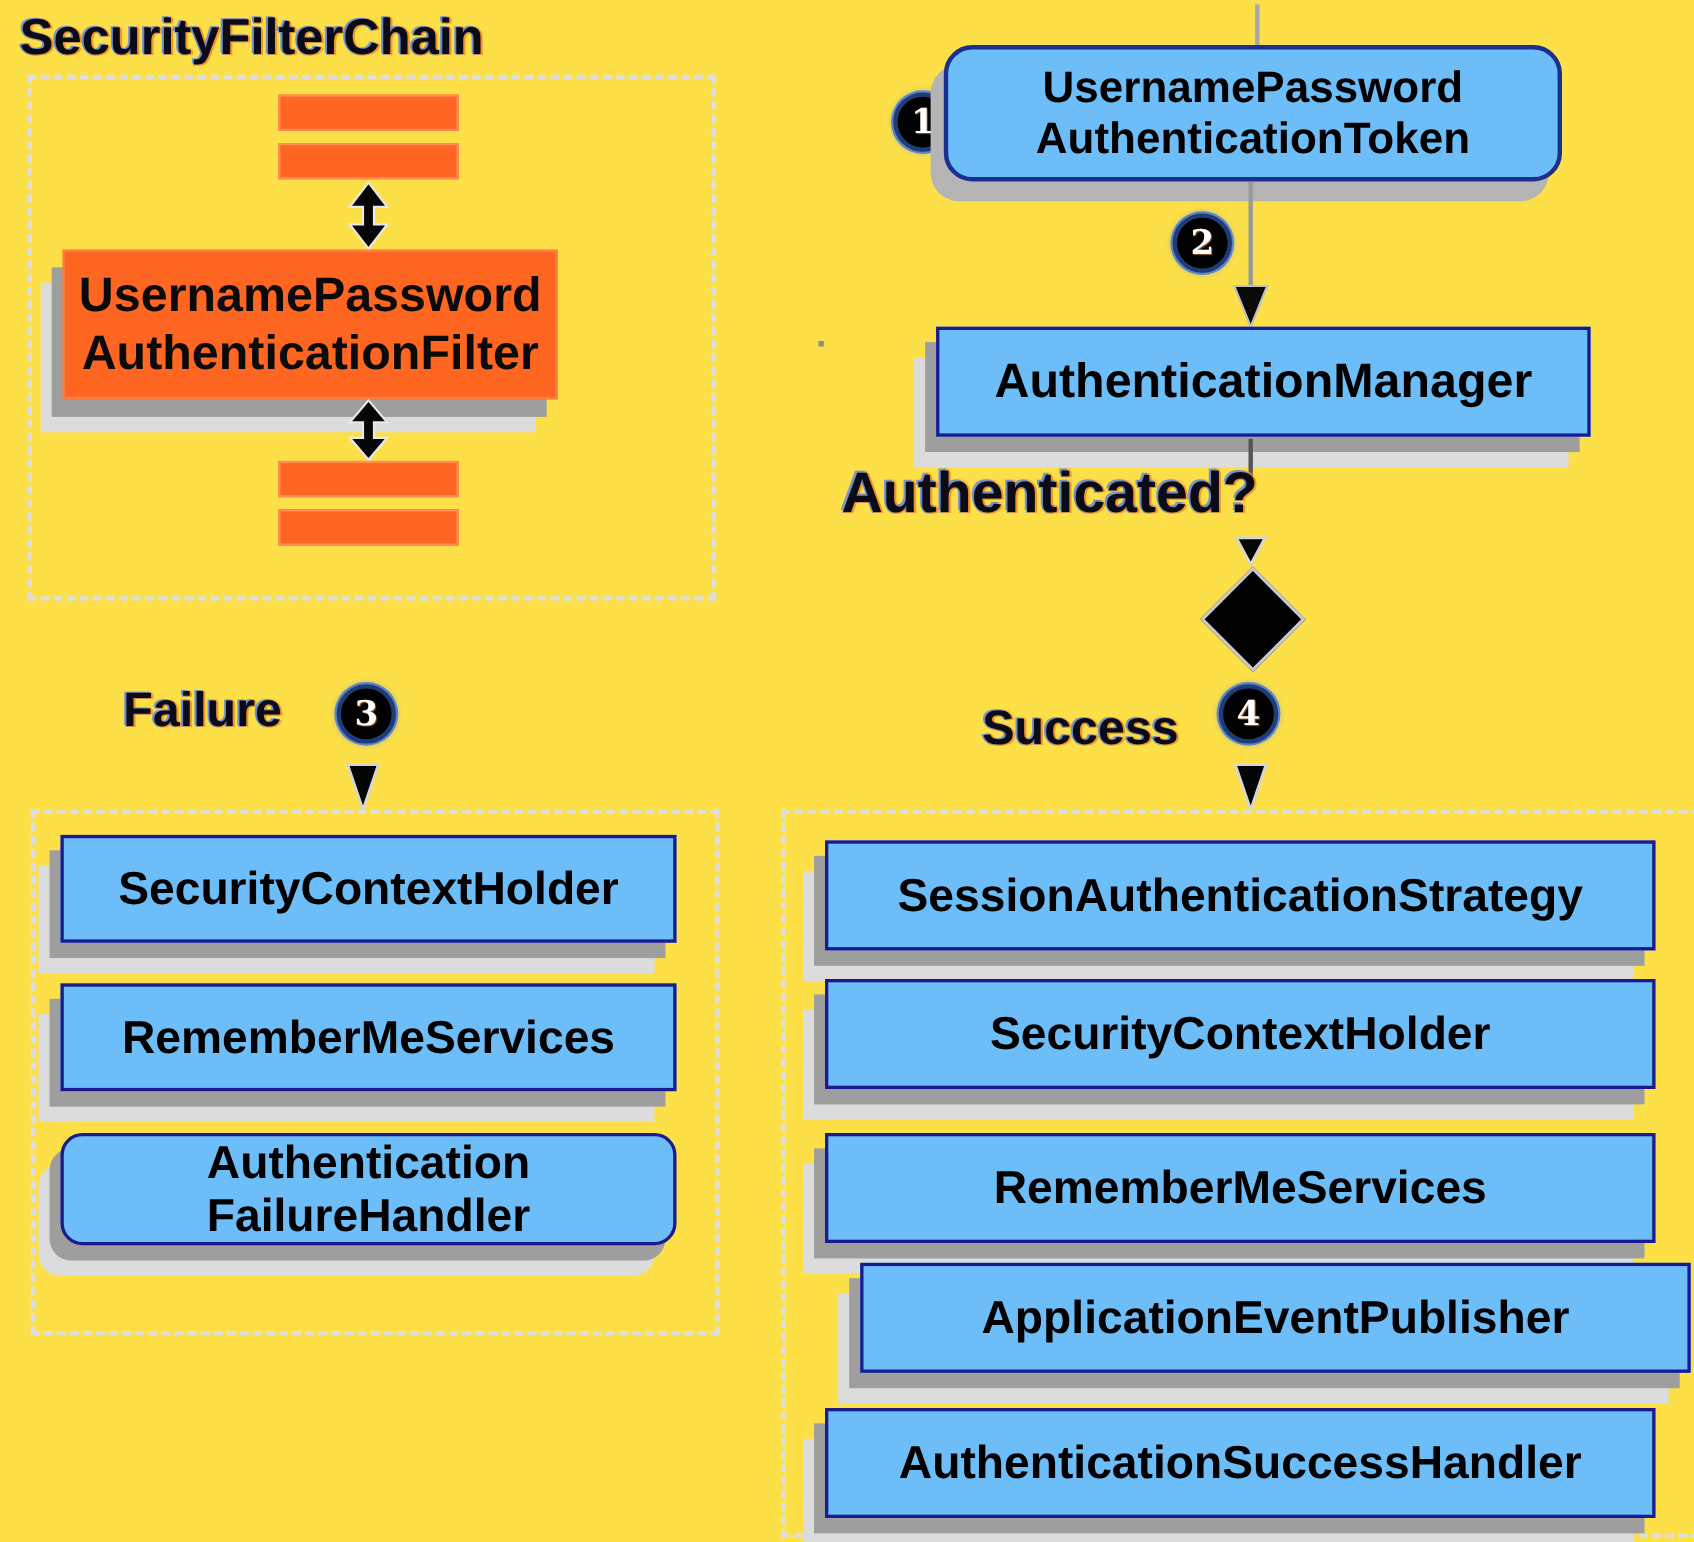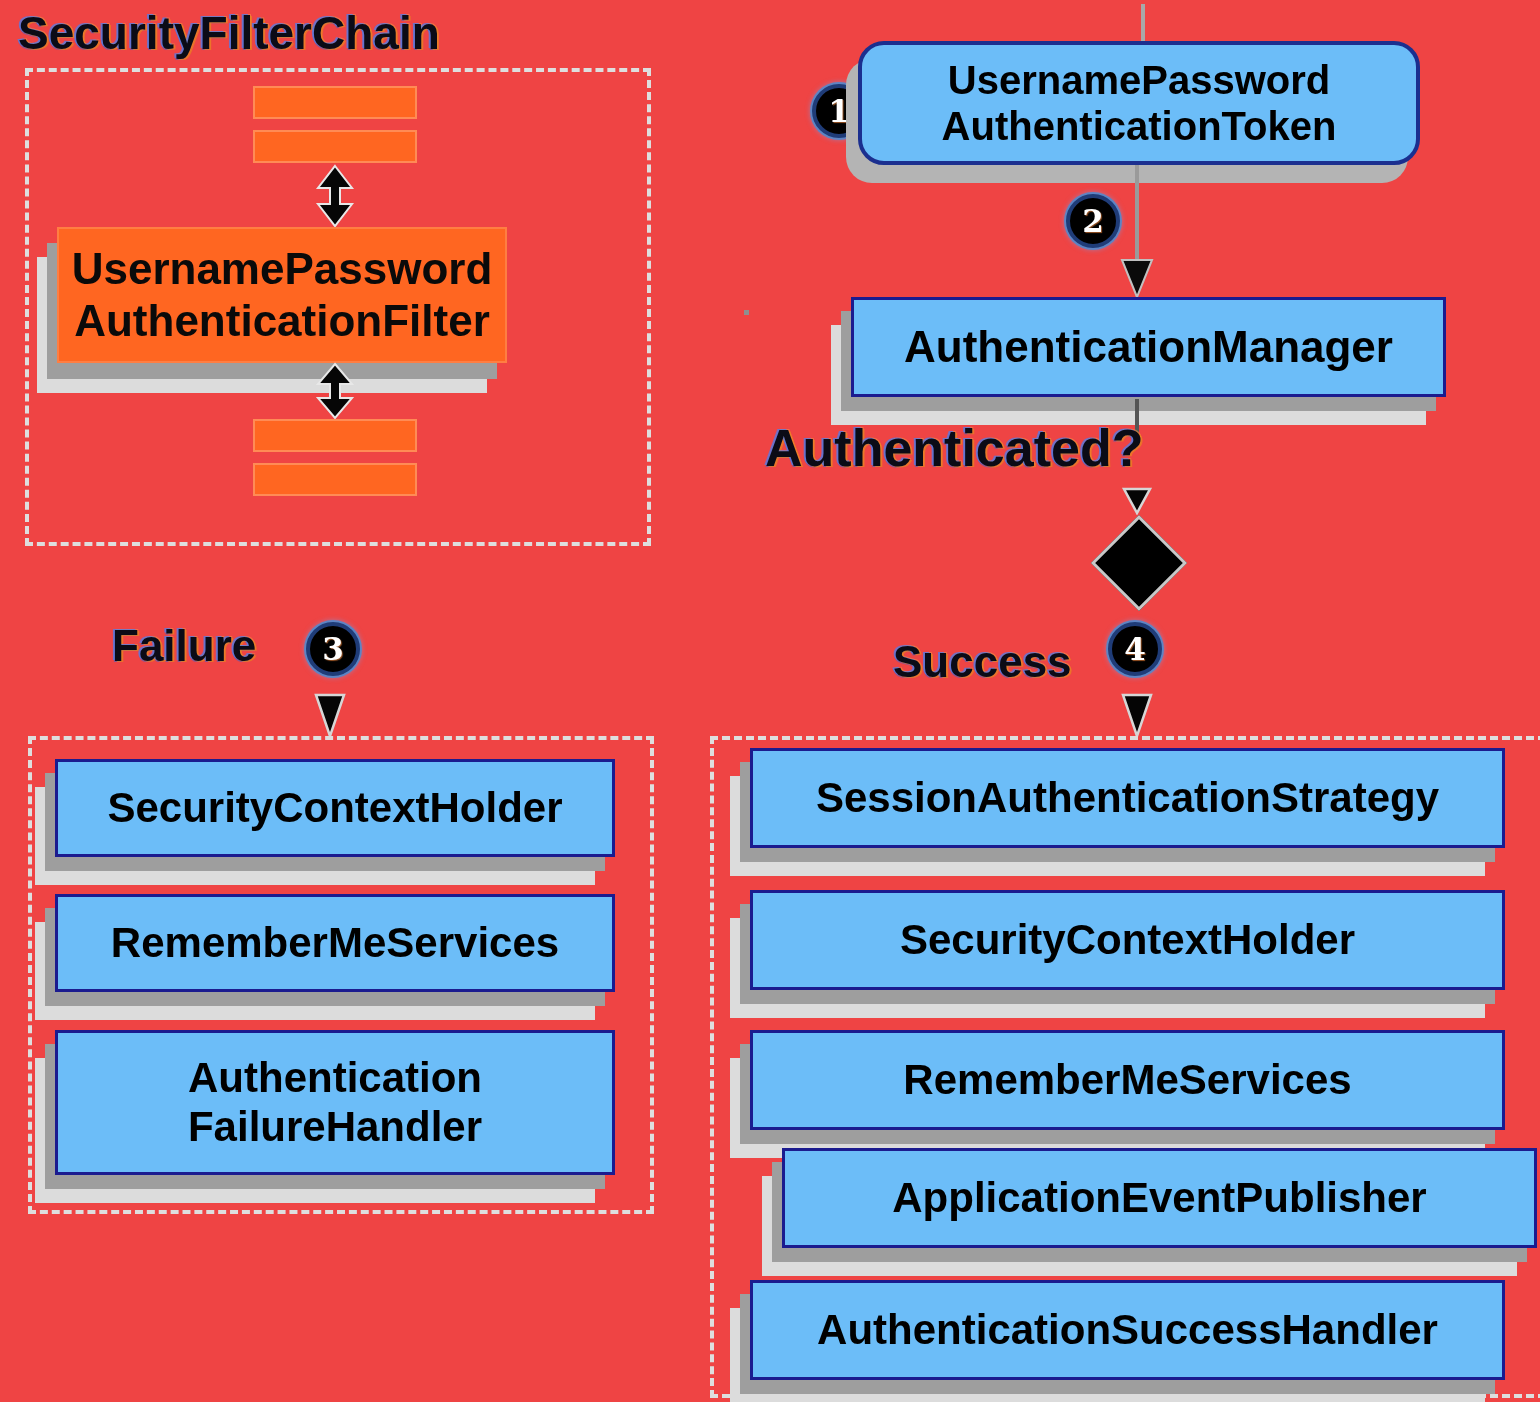--- a/index.html
+++ b/index.html
@@ -1,16 +1,16 @@
 <!DOCTYPE html>
 <html><head>
 <meta charset="utf-8">
 <style>
   html,body{margin:0;padding:0;background:#000;}
-  .canvas{position:relative;width:1540px;height:1402px;background:#ef4444;overflow:hidden;
+  .canvas{position:relative;width:1540px;height:1402px;background:#fde047;overflow:hidden;
           font-family:"Liberation Sans",sans-serif;}
   
   .ghost{position:absolute;color:#0b0b16;font-weight:bold;white-space:nowrap;
     text-shadow:-2px -1px 0 rgba(80,125,235,.75), 2px 1px 0 rgba(235,130,30,.72),
                 -1px 1px 0 rgba(55,95,205,.5), 1px -1px 0 rgba(255,150,55,.5),
                  0 0 2px rgba(120,150,230,.35);}
   .dashedbox{position:absolute;border:4px dashed #dedede;background:transparent;}
   .bar{position:absolute;width:164px;height:33px;background:#FF6621;border:2px solid #FF8B55;box-sizing:border-box;}
   .orangebox{position:absolute;background:#FF6621;border:2px solid #FF7E42;box-sizing:border-box;
     box-shadow:-10px 16px 0 #9E9E9E,-20px 30px 0 #DCDCDC;
@@ -97,35 +97,35 @@
   <svg style="left:312px;top:692px;" width="36" height="46" viewBox="0 0 36 46">
     <polygon points="18,44 4,3 32,3" fill="#050505" stroke="#D6D6D6" stroke-width="2.5"></polygon>
   </svg>
 
   <div class="dashedbox" style="left:28px;top:736px;width:618px;height:470px;"></div>
 
   <div class="bluebox" style="left:55px;top:759px;width:560px;height:98px;">SecurityContextHolder</div>
 
   <div class="bluebox" style="left:55px;top:894px;width:560px;height:98px;">RememberMeServices</div>
 
-  <div class="bluebox" style="left:55px;top:1030px;width:560px;height:145px;">
+  <div class="bluebox" style="left:55px;top:1030px;width:560px;height:102px;border-radius:20px;">
     <span>Authentication</span>
     <span>FailureHandler</span>
   </div>
 
   <div class="ghost" style="left:893px;top:621px;font-size:44px;margin-top:16px;">Success</div>
   <div class="badge" style="left:1108px;top:622px;">4</div>
 
   <svg style="left:1119px;top:692px;" width="36" height="46" viewBox="0 0 36 46">
     <polygon points="18,44 4,3 32,3" fill="#050505" stroke="#D6D6D6" stroke-width="2.5"></polygon>
   </svg>
 
   <div class="dashedbox" style="left:710px;top:736px;width:828px;height:654px;"></div>
 
-  <div class="bluebox" style="left:750px;top:748px;width:755px;height:100px;">SessionAuthenticationStrategy</div>
+  <div class="bluebox" style="left:750px;top:764px;width:755px;height:100px;">SessionAuthenticationStrategy</div>
 
   <div class="bluebox" style="left:750px;top:890px;width:755px;height:100px;">SecurityContextHolder</div>
 
   <div class="bluebox" style="left:750px;top:1030px;width:755px;height:100px;">RememberMeServices</div>
 
   <div class="bluebox" style="left:750px;top:1148px;width:755px;height:100px;margin-left:32px;">ApplicationEventPublisher</div>
 
   <div class="bluebox" style="left:750px;top:1280px;width:755px;height:100px;">AuthenticationSuccessHandler</div>
 
 </div>

